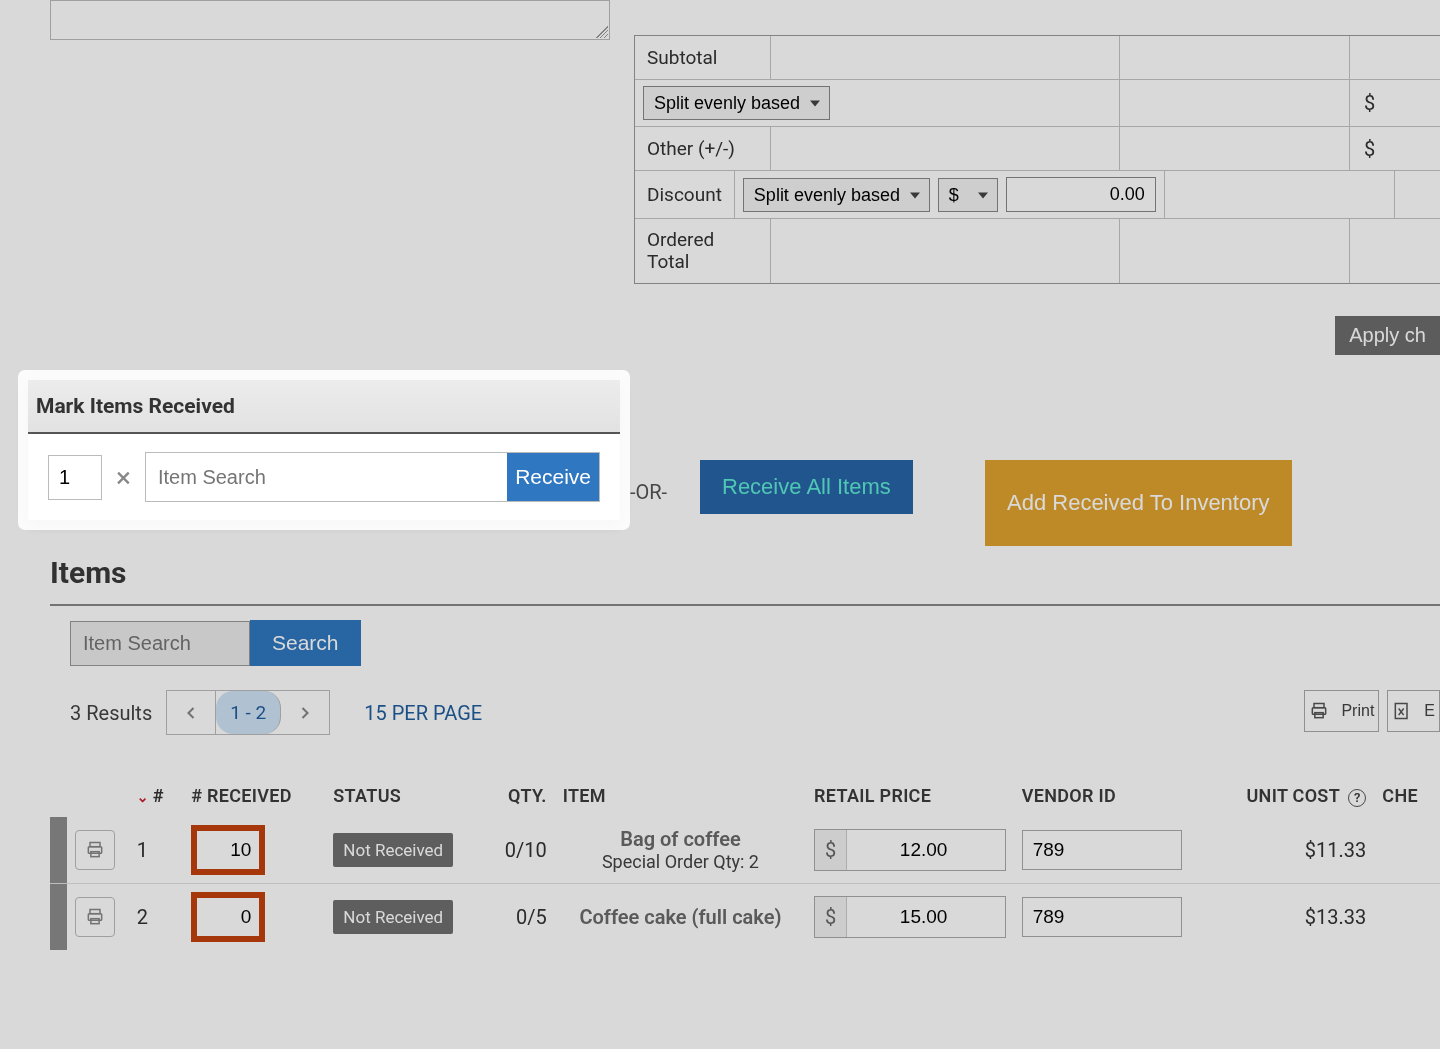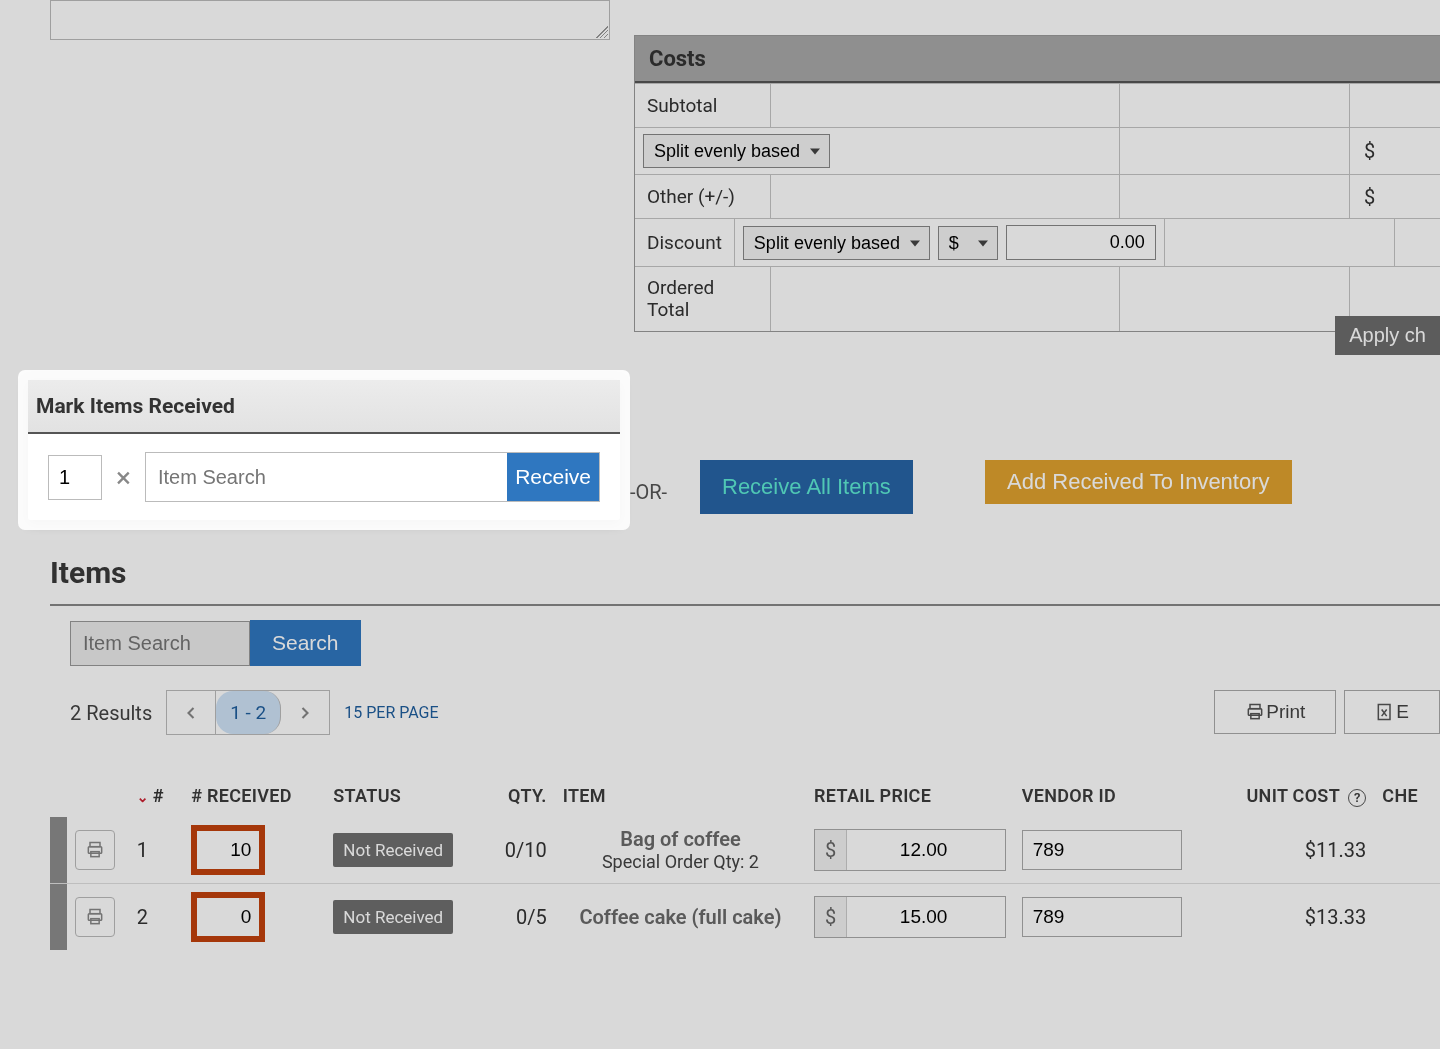--- a/index.html
+++ b/index.html
@@ -205,21 +205,21 @@
     border:none;
     padding:14px 22px;
     font-size:22px;
   }
   .add-inventory-btn{
     position:absolute;
     left:985px; top:460px;
     background:#e0a22e;
     color:#fff;
     border:none;
-    padding:9px 22px;
+    padding:30px 22px;
     font-size:22px;
   }
 
   
   .items-title{
     position:absolute;
     left:50px; top:555px;
     font-size:30px;
     font-weight:700;
     color:#3a3a3a;
@@ -263,34 +263,34 @@
   .pager > * {
     display:flex;align-items:center;justify-content:center;
     padding:10px 14px;
     border-right:1px solid #bbb;
     font-size:19px;
     background:#fff;
   }
   .pager > *:last-child{border-right:none;}
   .pager .nav{color:#888;cursor:pointer;}
   .pager .range{background:#cfe3f7;color:#1f5e9e;border-radius:17px;}
-  .per-page-link{color:#1f5e9e;font-size:16px;margin-left:0;cursor:pointer;}
+  .per-page-link{color:#1f5e9e;font-size:20px;margin-left:20px;cursor:pointer;}
 
   .toolbar-right{
     position:absolute;
     right:0; top:84px;
     display:flex;
     gap:8px;
   }
   .pill-btn{
     border:1px solid #aaa;
     background:#fff;
-    padding:10px 30px;
-    font-size:19px;
-    display:flex;align-items:center;gap:1px;
+    padding:10px 4px;
+    font-size:16px;
+    display:flex;align-items:center;gap:12px;
     color:#444;
   }
 
   
   .items-table{
     width:100%;
     border-collapse:collapse;
     margin-top:30px;
   }
   .items-table th{
@@ -381,21 +381,20 @@
 </head>
 <body>
 
 <div class="page">
 
   <div class="notes-area">
     <div class="resize-handle"></div>
   </div>
 
   <div class="costs-panel">
-    <div class="costs-header">Costs</div>
 
     <div class="costs-row">
       <div class="costs-label">Subtotal</div>
       <div class="costs-cell"></div>
       <div class="costs-cell narrow"></div>
       <div class="costs-cell dollar last"></div>
     </div>
 
     <div class="costs-row">
       <div class="costs-cell">
@@ -463,21 +462,21 @@
 
   <div class="items-title">Items</div>
 
   <div class="items-panel">
     <div class="items-toolbar">
       <input class="search-input" placeholder="Item Search" style="">
       <button class="btn-primary">Search</button>
     </div>
 
     <div class="results-bar">
-      <span class="results-count">2 Results</span>
+      <span class="results-count">3 Results</span>
       <div class="pager">
         <span class="nav">
           <svg class="icon" viewBox="0 0 24 24">
               <path d="M15 6l-6 6 6 6" fill="none" stroke="#888" stroke-width="2.5"></path>
             </svg>
         </span>
         <span class="range">1 - 2</span>
         <span class="nav">
           <svg class="icon" viewBox="0 0 24 24">
               <path d="M9 6l6 6-6 6" fill="none" stroke="#888" stroke-width="2.5"></path>

